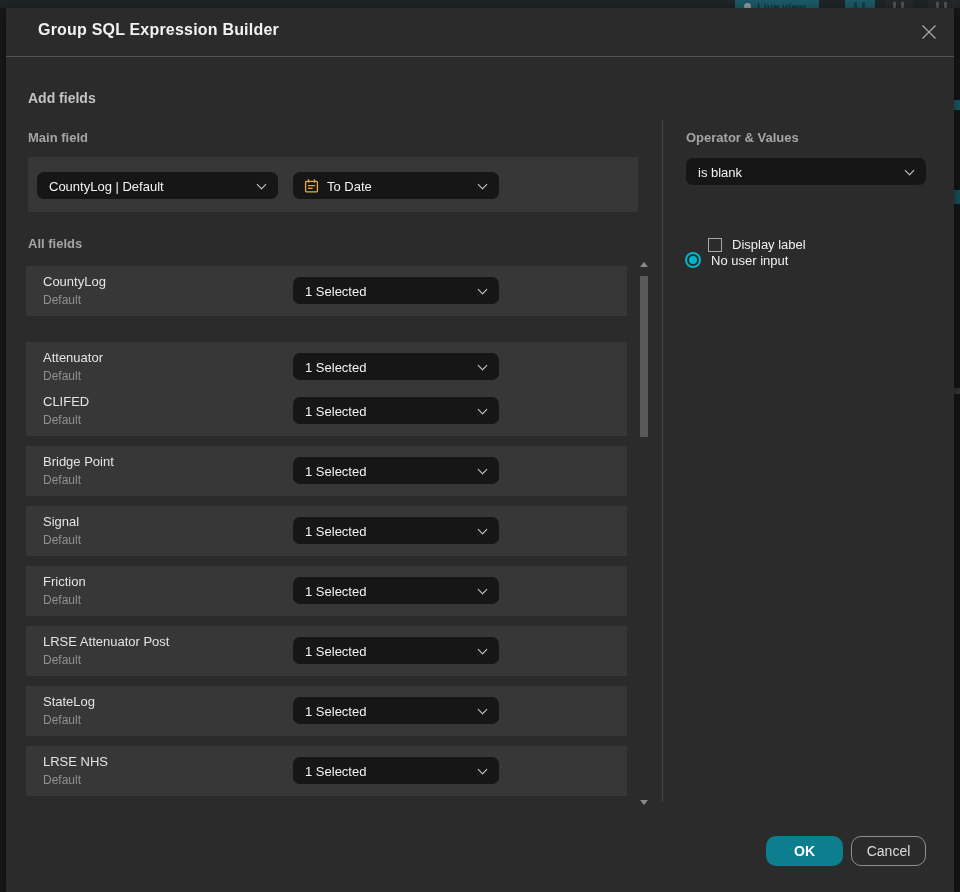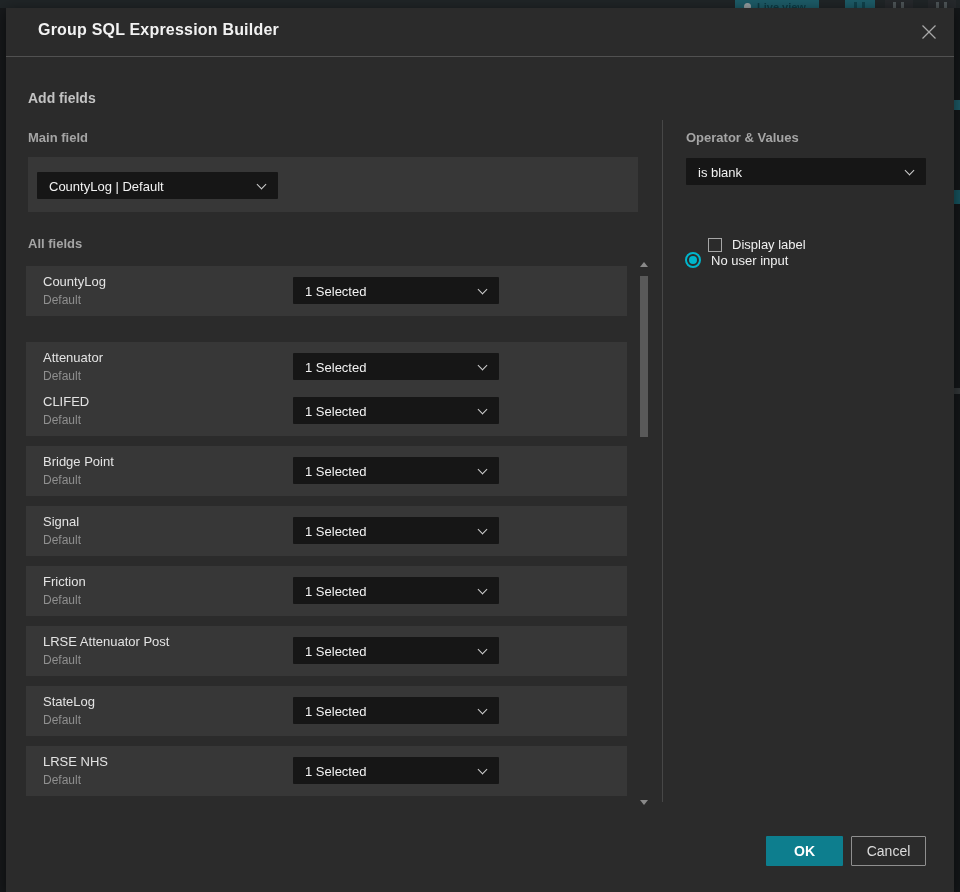--- a/index.html
+++ b/index.html
@@ -29,21 +29,21 @@
 
   .add-fields-heading { position:absolute; left:22px; top:82px; font-size:14px; font-weight:bold; color:#c3c3c3; }
 
   .section-label { position:absolute; font-size:13px; font-weight:bold; color:#a5a5a5; }
 
   
   .panel { position:absolute; background:#373737; }
   .main-panel { left:22px; top:149px; width:610px; height:55px; }
 
   
-  .dropdown { position:absolute; height:27px; background:#161616; cursor:pointer; border-radius:1px; }
+  .dropdown { position:absolute; height:27px; background:#161616; cursor:pointer; border-radius:7px; }
   .dropdown .dd-text { position:absolute; left:12px; top:50%; transform:translateY(-50%);
                        font-size:13px; color:#f2f2f2; white-space:nowrap; }
   .dropdown .dd-text.with-icon { left:34px; }
   .chevron { position:absolute; right:13px; top:50%; width:7px; height:7px;
              border-right:1.6px solid #cfcfcf; border-bottom:1.6px solid #cfcfcf;
              transform:translateY(-72%) rotate(45deg); }
   .cal-icon { position:absolute; left:11px; top:50%; transform:translateY(-50%); display:flex; }
 
   
   .field-row { position:absolute; left:20px; width:601px; height:50px; background:#373737; }
@@ -67,21 +67,21 @@
   .op-dd { left:680px; top:150px; width:240px; }
   .option-row { position:absolute; display:flex; align-items:center; cursor:pointer; }
   .radio-outer { width:16px; height:16px; border-radius:50%; border:2px solid #00b6cc;
                  display:flex; align-items:center; justify-content:center; background:#2b2b2b; }
   .radio-inner { width:8px; height:8px; border-radius:50%; background:#00b6cc; }
   .option-label { margin-left:10px; font-size:13px; color:#f0f0f0; }
   .checkbox { width:14px; height:14px; border:1px solid #a6a6a6; background:transparent; }
 
   
   .btn { position:absolute; top:828px; height:30px; display:flex; align-items:center;
-         justify-content:center; font-size:14px; cursor:pointer; border-radius:1px; }
+         justify-content:center; font-size:14px; cursor:pointer; border-radius:10px; }
   .btn-ok { left:760px; width:77px; background:#0d7e8e; color:#ffffff; font-weight:bold; }
   .btn-cancel { left:845px; width:75px; background:transparent; border:1px solid #8f8f8f; color:#dcdcdc; }
 </style>
 </head>
 <body>
 
 <div class="backdrop-strip">
   <div class="live-view-pill">
     <span class="live-view-dot"></span>
     <span class="live-view-text">Live view</span>
@@ -119,20 +119,33 @@
 
   <div class="add-fields-heading">Add fields</div>
 
   <div class="section-label" style="left:22px; top:122px;">Main field</div>
 
   <div class="panel main-panel">
     <div class="dropdown" style="left:9px; top:15px; width:241px;">
       <span class="dd-text">CountyLog | Default</span>
       <span class="chevron"></span>
     </div>
+    <div class="dropdown" style="left:265px; top:15px; width:206px;">
+      <span class="cal-icon">
+        <svg width="15" height="15" viewBox="0 0 16 16" fill="none" stroke="#e9a93d" stroke-width="1.4">
+          <rect x="1.7" y="3" width="12.6" height="11.3" rx="1"></rect>
+          <line x1="4.8" y1="0.8" x2="4.8" y2="4.6"></line>
+          <line x1="11.2" y1="0.8" x2="11.2" y2="4.6"></line>
+          <line x1="4.2" y1="7.6" x2="11.8" y2="7.6"></line>
+          <line x1="4.2" y1="10.6" x2="9.2" y2="10.6"></line>
+        </svg>
+      </span>
+      <span class="dd-text with-icon">To Date</span>
+      <span class="chevron"></span>
+    </div>
   </div>
 
   <div class="section-label" style="left:22px; top:228px;">All fields</div>
 
   <div class="field-row" style="top:258px;">
     <span class="row-name">CountyLog</span>
     <span class="row-sub">Default</span>
     <div class="dropdown row-dd">
       <span class="dd-text">1 Selected</span>
       <span class="chevron"></span>

